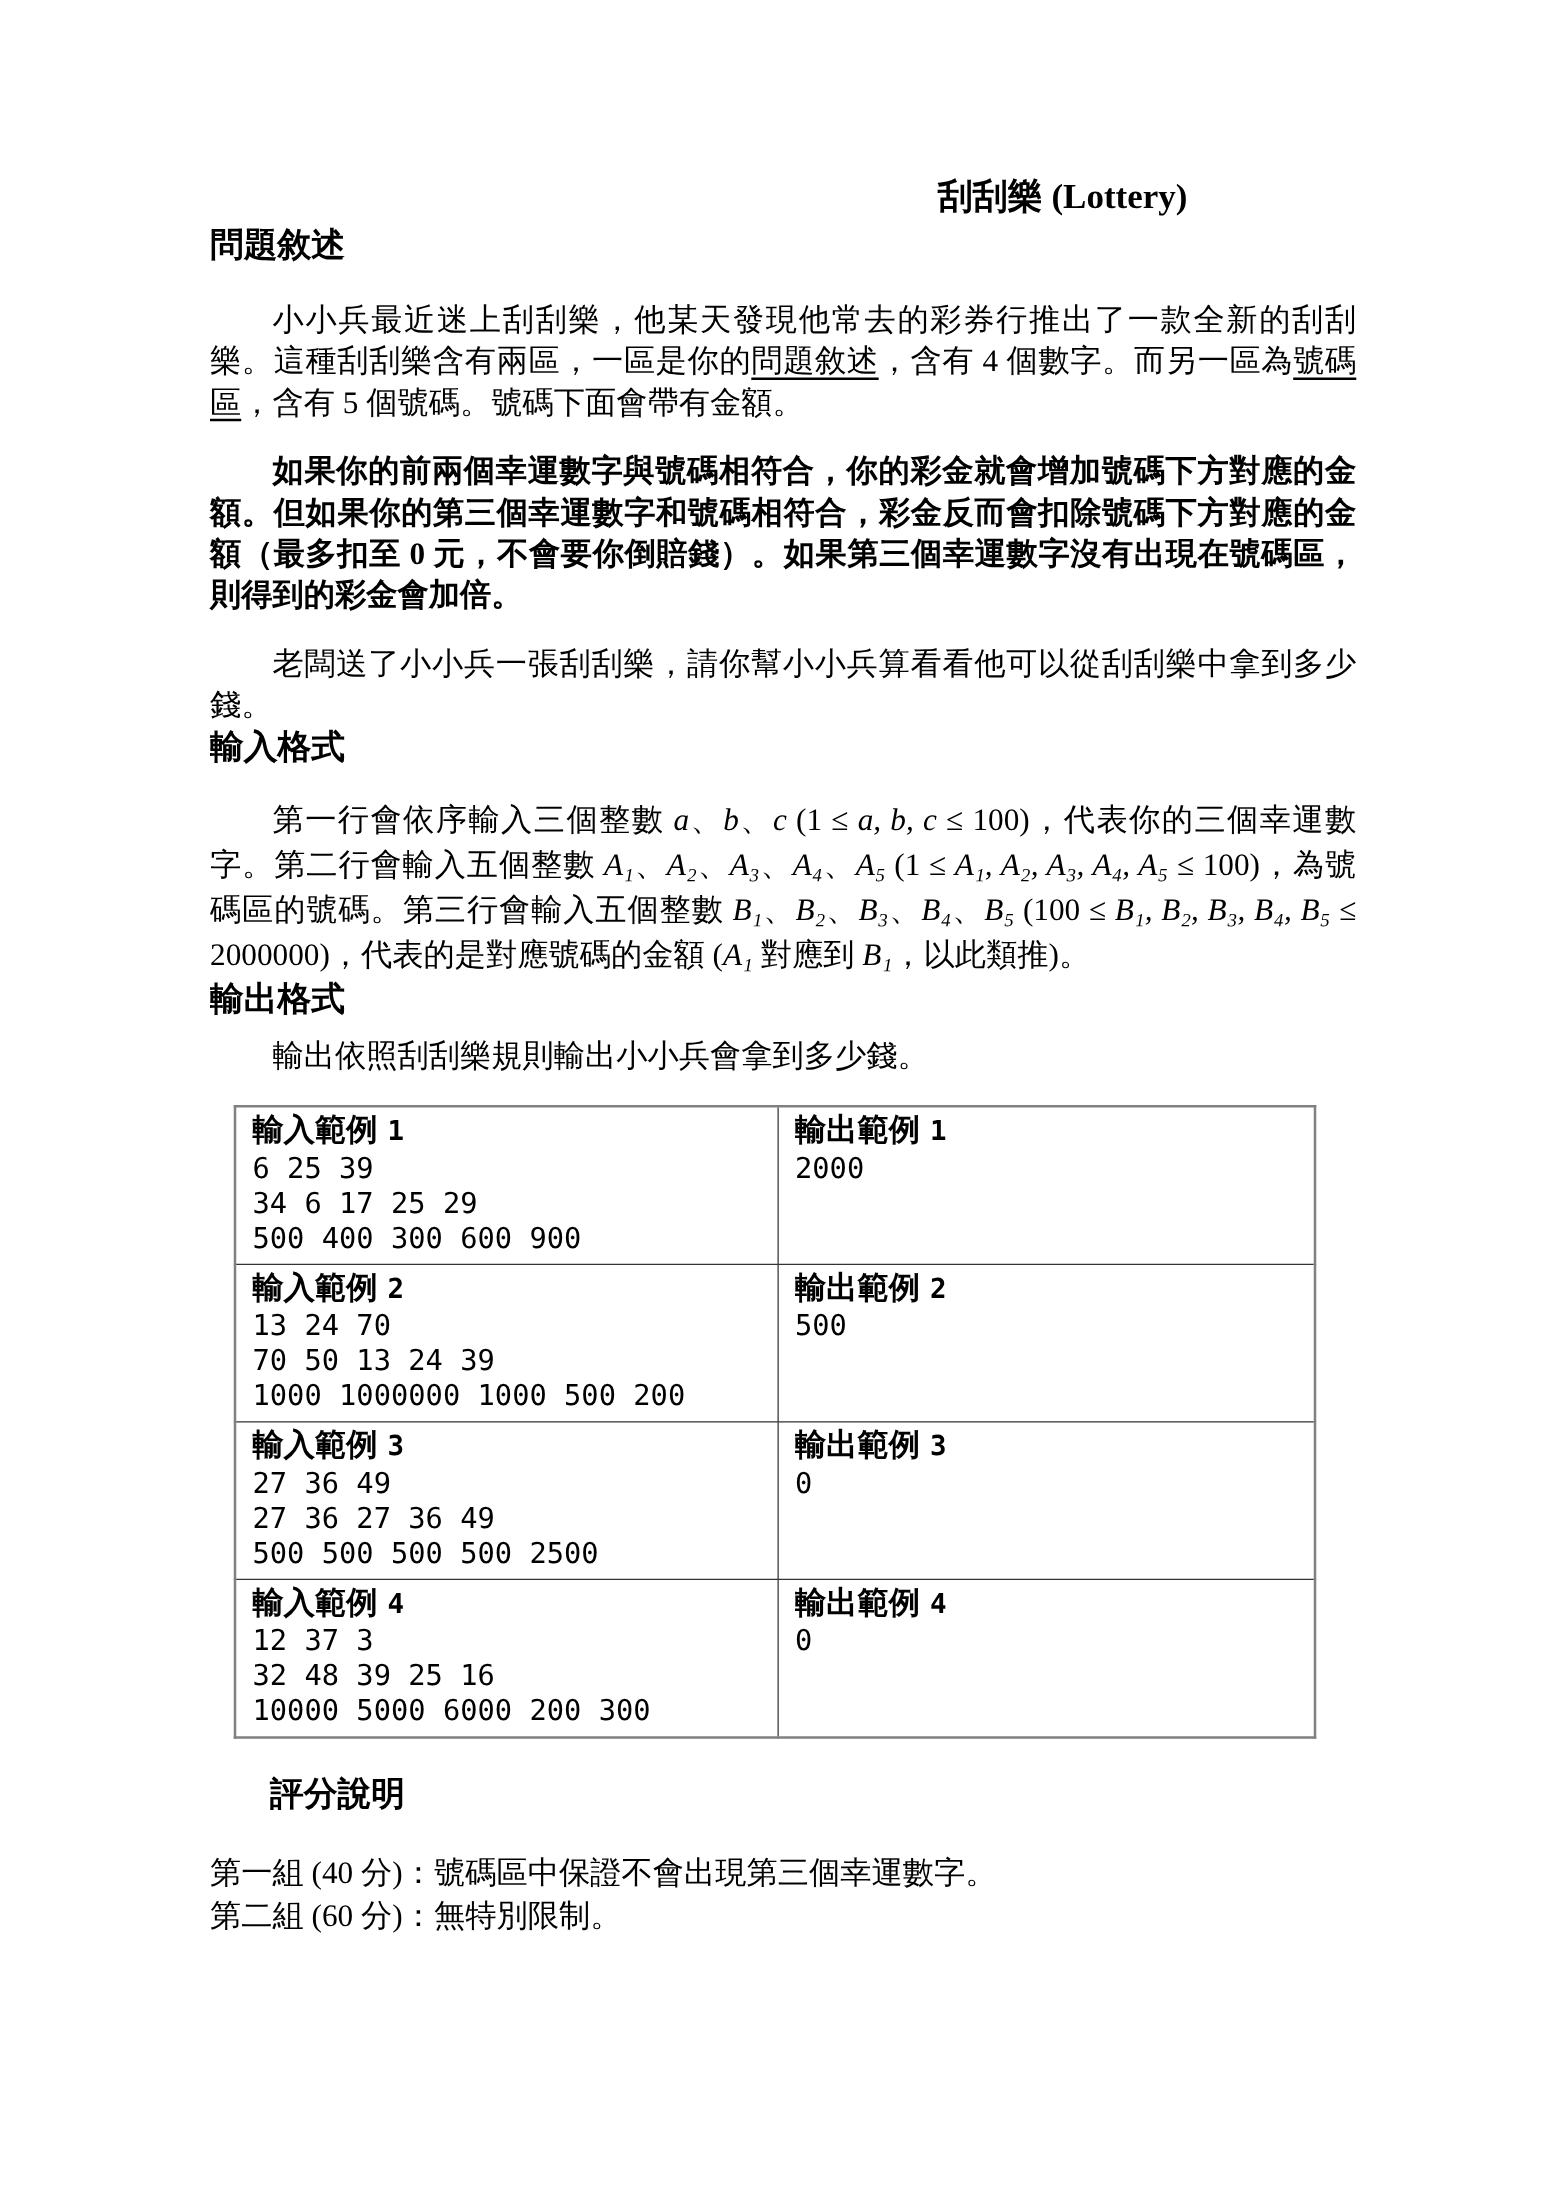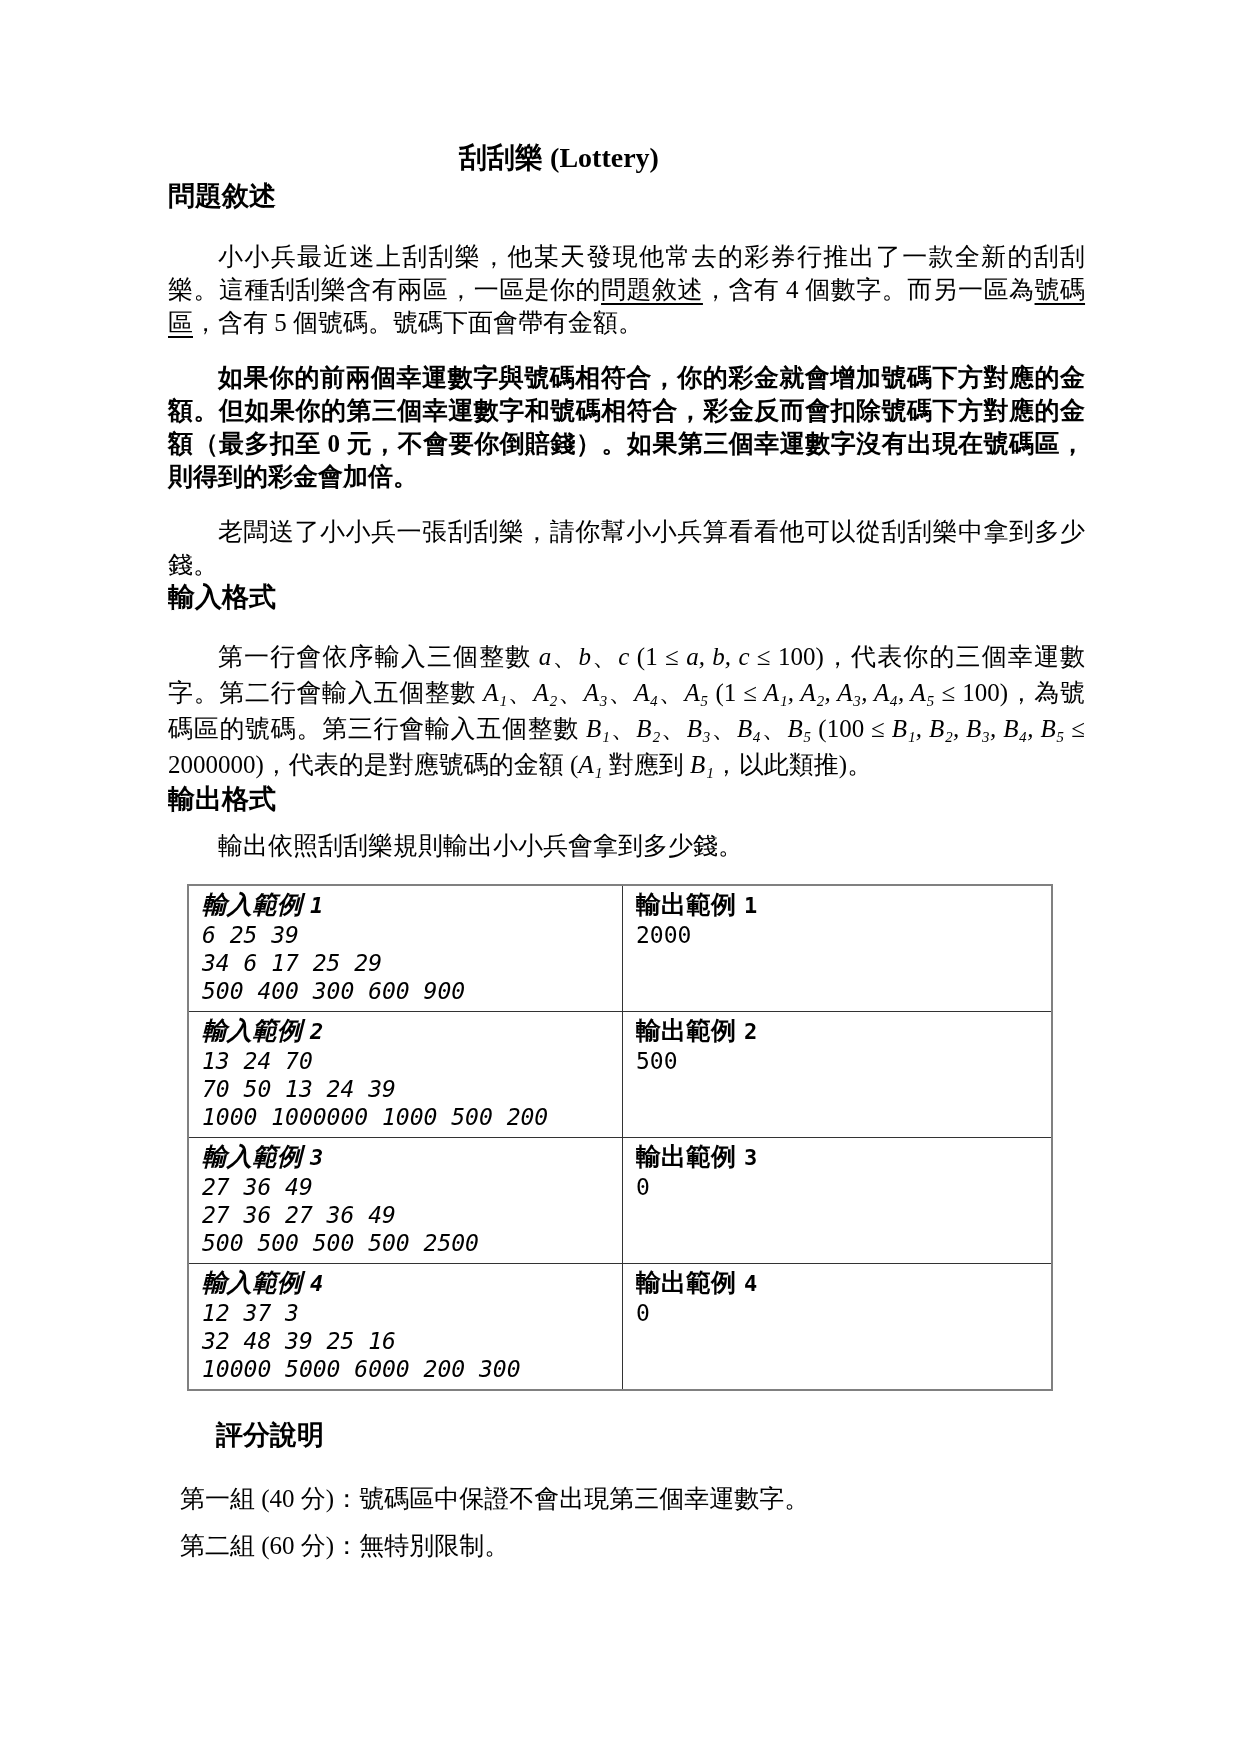--- a/index.html
+++ b/index.html
@@ -11,21 +11,21 @@
     overflow: hidden;
   }
   .page {
     position: relative;
     width: 1241px; height: 1754px;
     box-sizing: border-box;
     padding: 140px 156px 0 168px;
   }
   .title-wrap {
     width: 782px;
-    text-align: center;
+    text-align: right;
     font-size: 28px;
     font-weight: bold;
     line-height: 36px;
     margin-bottom: 4px;
   }
   h2.sec {
     font-size: 27px;
     font-weight: bold;
     margin: 0;
     line-height: 32px;
@@ -54,42 +54,42 @@
     width: 866px;
     border-collapse: collapse;
     border: 2px solid #808080;
     table-layout: fixed;
   }
   table.examples td {
     border: 1px solid #333333;
     vertical-align: top;
     padding: 3px 6px 6px 13px;
   }
-  td.cell-in  { width: 50.3%; font-style: italic; }
+  td.cell-in  { width: 50.3%; }
   td.cell-out { width: 49.7%; }
   .ex-h {
     font-size: 25px;
     font-weight: bold;
     line-height: 31px;
     white-space: nowrap;
   }
   .ex-h .num {
     font-family: "DejaVu Sans Mono", "Liberation Mono", monospace;
     font-size: 22px;
     margin-left: 8px;
   }
   .code {
     font-family: "DejaVu Sans Mono", "Liberation Mono", monospace;
     font-size: 23px;
     line-height: 28px;
     white-space: pre;
   }
   .scoring-block { margin-top: 28px; }
   p.score-line {
-    margin: 12px;
+    margin: 0;
     font-size: 25px;
     line-height: 35px;
     text-indent: 0;
     width: 917px;
   }
 </style>
 </head>
 <body>
 
 <div class="page">

